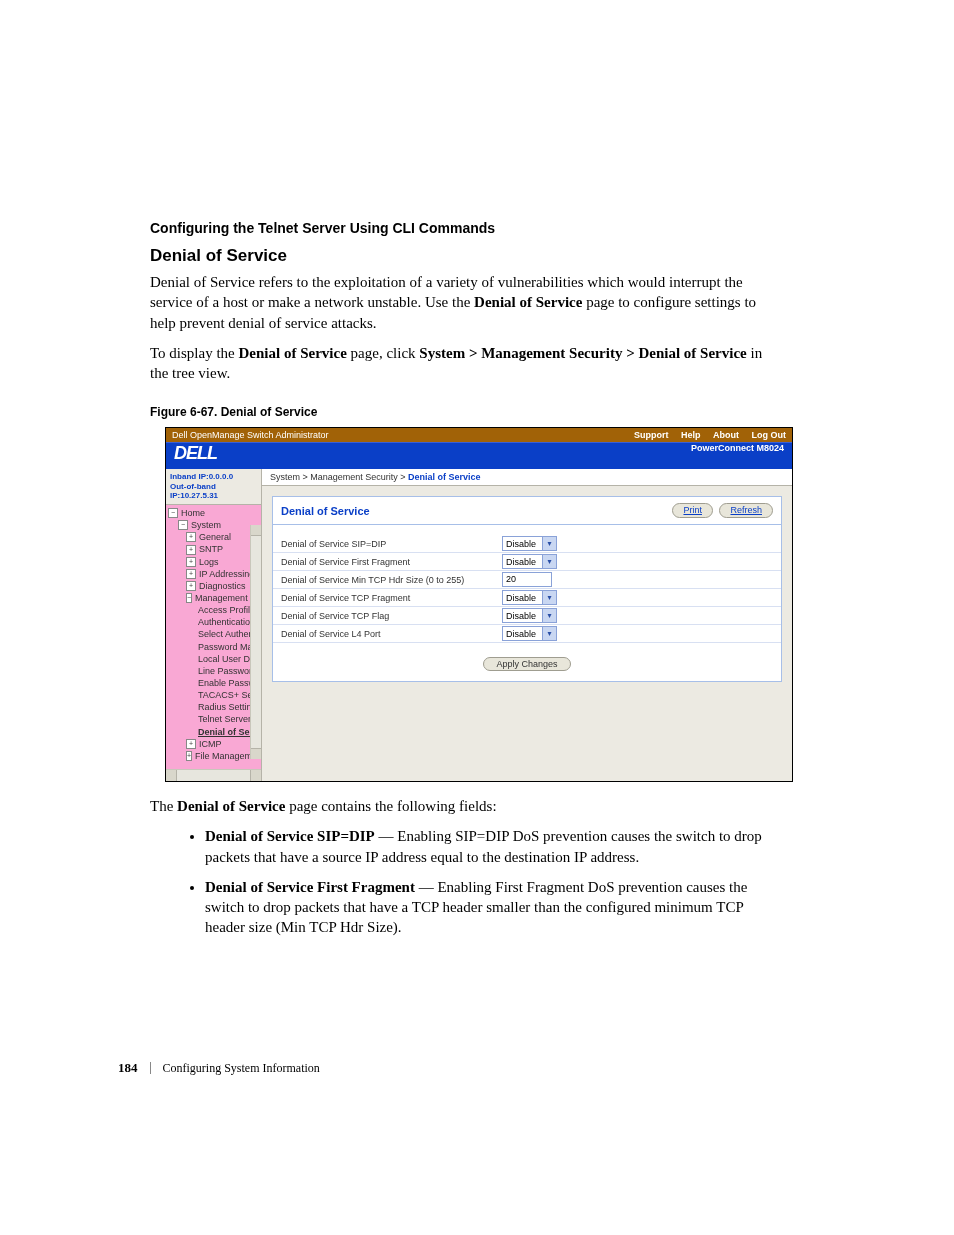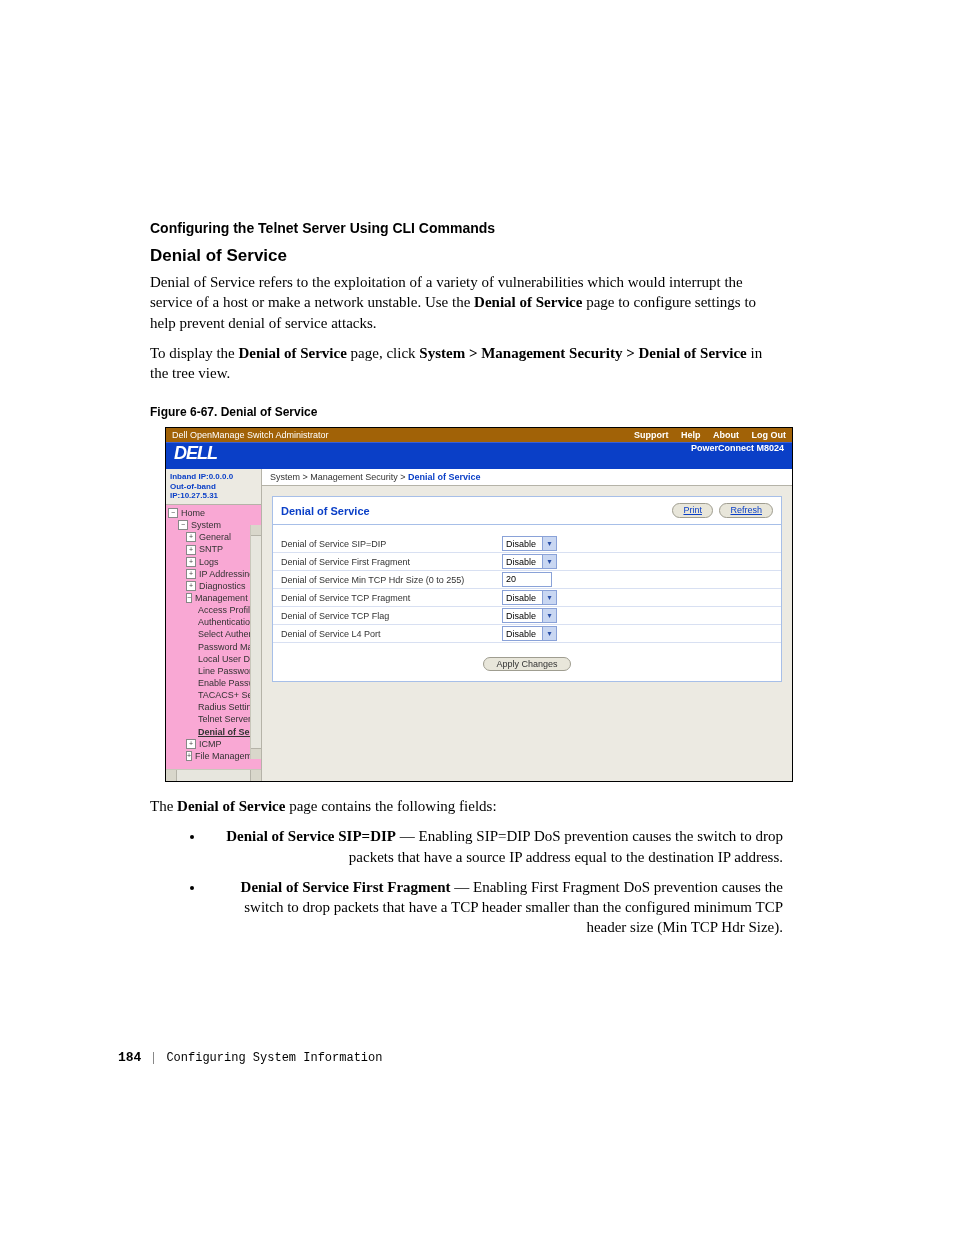--- a/index.html
+++ b/index.html
@@ -180,28 +180,28 @@
     text-align:center; margin-top:14px;
   }
   .ss-apply .btn {
     display:inline-block; background:#e8e6da;
     border:1px solid #9f9d90; border-radius:9px;
     padding:1px 12px; font-size:9px; color:#333;
   }
 
   
   ul.desc {
-    margin: 6px 0 0 0; padding-left: 55px; font-size:15px; line-height:1.35;text-align:right;
+    margin: 6px 0 0 0; padding-left: 55px; font-size:15px; line-height:1.35;
   }
   ul.desc li { margin-bottom: 10px; }
 
   .footer {
-    position:absolute; bottom:170px; left:118px;
+    position:absolute; bottom:159px; left:118px;
     font-size:12px; display:flex; align-items:center;
-    font-family: Liberation Mono, monospace;
+    font-family: Liberation Serif, serif;
   }
   .footer .pnum { font-weight:bold; font-size:13px; margin-right:12px;}
   .footer .sep { border-left:1px solid #888; height:12px; margin-right:12px;}
 </style>
 </head>
 <body>
 
 <div class="page">
 
   <p class="sans-bold heading-sub">Configuring the Telnet Server Using CLI Commands</p>

